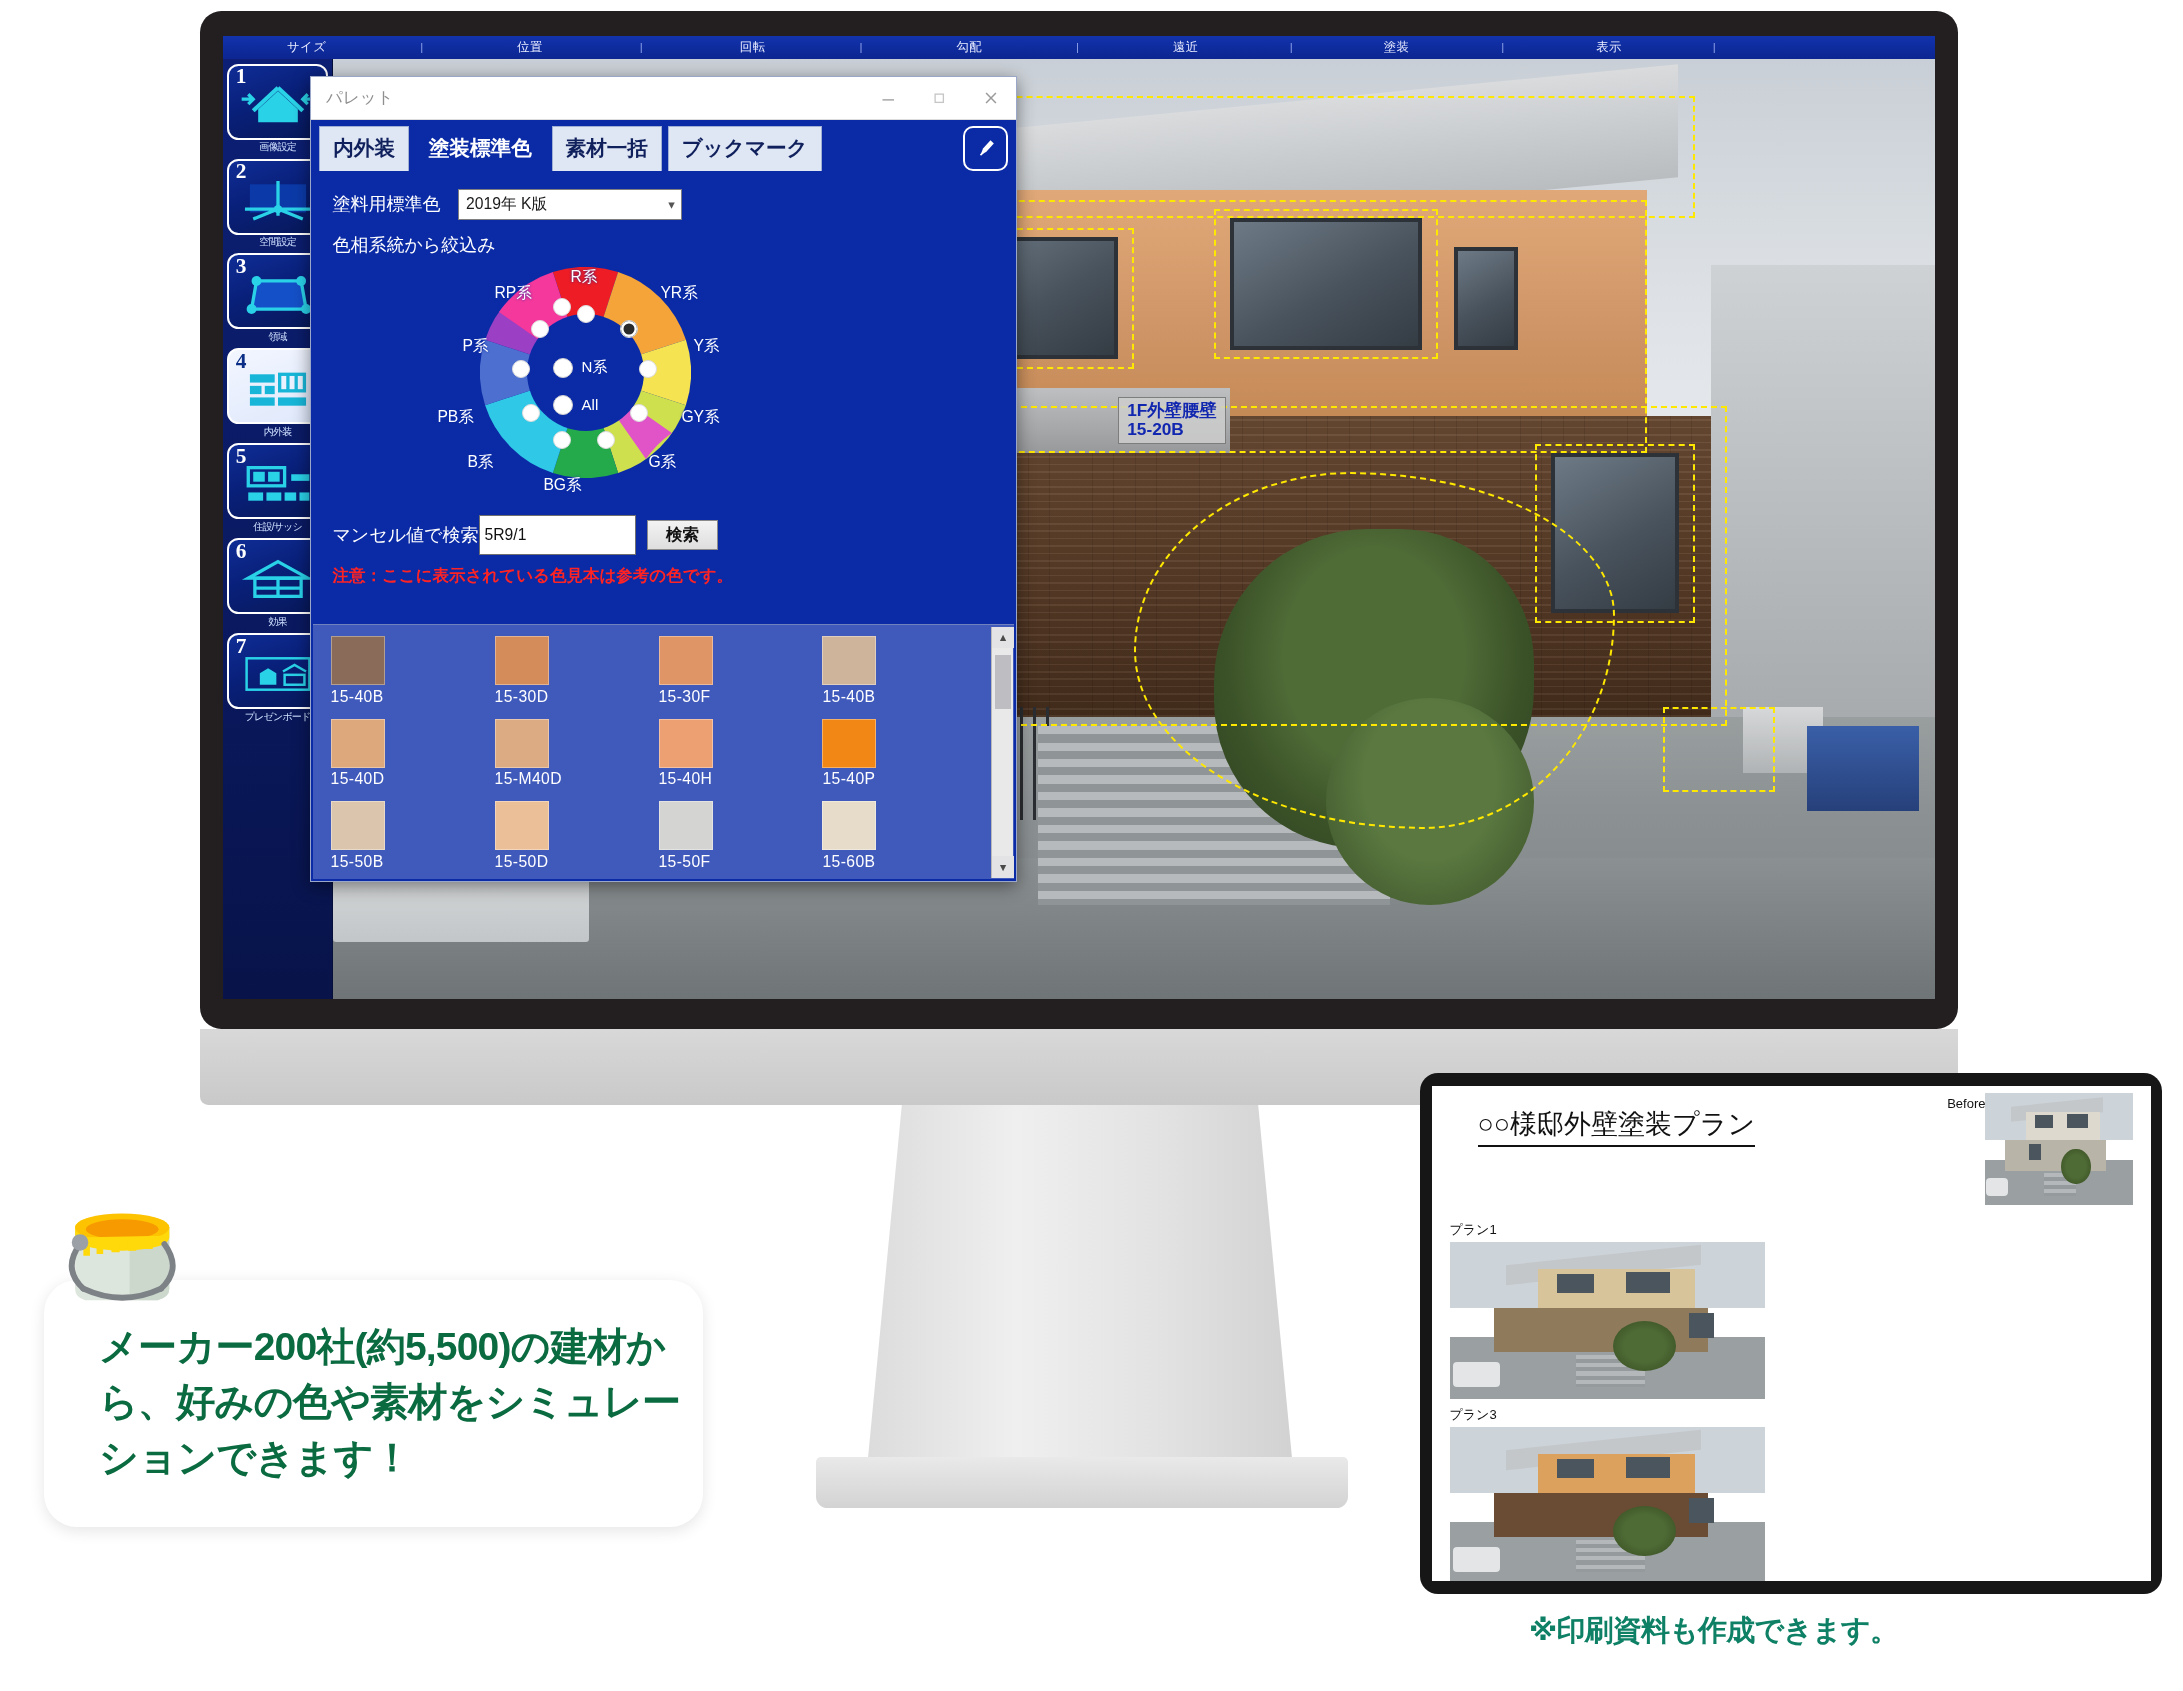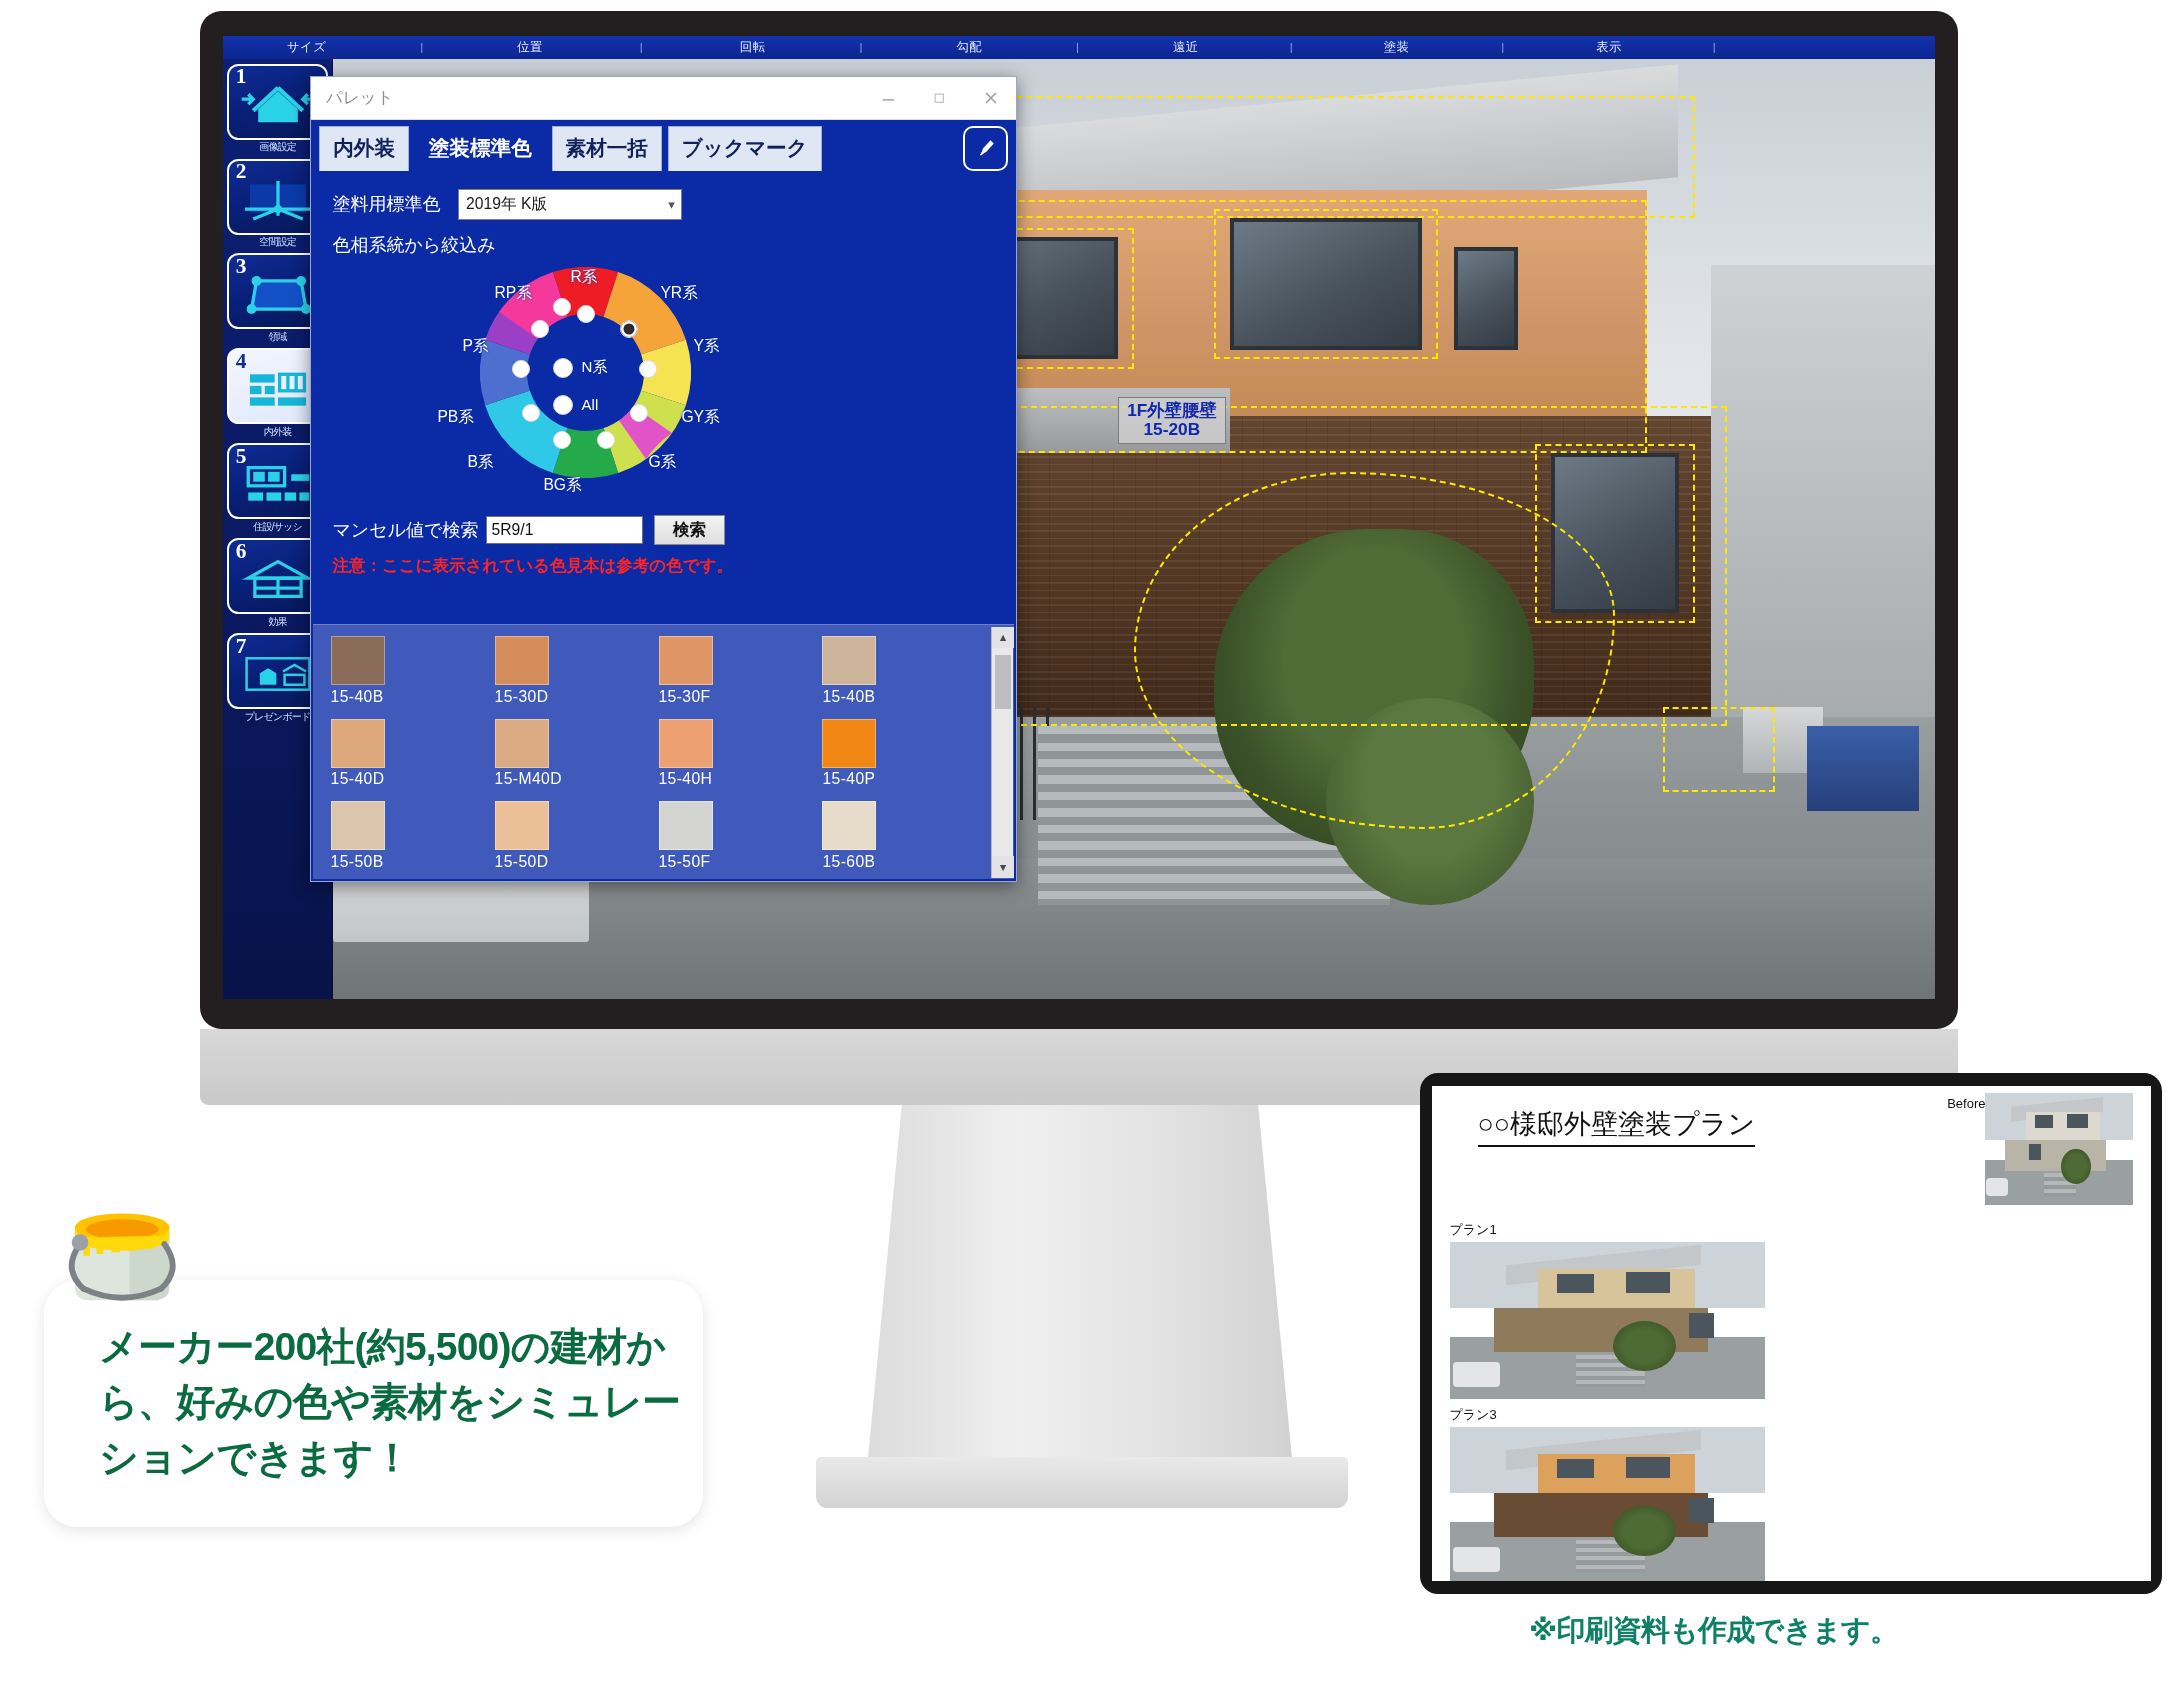--- a/index.html
+++ b/index.html
@@ -148,21 +148,21 @@
     position:absolute; border: 2.5px dashed #ffe800;
     border-radius: 45% 55% 40% 60% / 50% 40% 60% 50%;
   }
 
   .region-tag {
     position:absolute;
     background: rgba(206,206,206,.85);
     border: 0.8px solid #7d7d7d;
     color: #1227b0; font-weight: bold;
     font-size: 17.3px; line-height: 1.08;
-    padding: 3.3px 8.2px 4.1px; text-align:center; white-space: nowrap;
+    padding: 3.3px 8.2px 4.1px; text-align:left; white-space: nowrap;
   }
 
   
   .palette {
     position: absolute; left: 87px; top: 17.3px;
     width: 707px; height: 806px;
     background: #0b2ba6;
     border: 0.8px solid #9aa7c8;
     box-shadow: 0 4.1px 16.5px rgba(0,0,0,.45);
   }
@@ -225,22 +225,22 @@
   }
   .center-opt { position:absolute; display:flex; align-items:center; gap:8.2px; }
   .radio {
     width: 20px; height: 20px; border-radius:50%;
     background:#ffffff; border:0.8px solid #cfcfcf;
   }
   .center-opt span { font-size: 15px; color:#fff; }
 
   .munsell-row { display:flex; align-items:center; margin-top: 6.6px; }
   .munsell-input {
-    width: 157px; height: 28px; background:#ffffff; border:0.8px solid #6f6f6f;
-    margin-left: 7px; padding: 0 5px; color:#111; font-size: 15.7px;
+    width: 157px; height: 40px; background:#ffffff; border:0.8px solid #6f6f6f;
+    margin-left: 0; padding: 0 5px; color:#111; font-size: 15.7px;
     display:flex; align-items:center;
   }
   .btn-search {
     margin-left: 11.5px; width: 71px; height: 30px;
     background: linear-gradient(#f3f3f3,#dedede); border:0.8px solid #8a8a8a;
     color:#111; font-size: 16.5px; font-weight:bold;
     display:flex; align-items:center; justify-content:center;
   }
   .warn { color:#ff2323; font-size: 16.5px; font-weight:bold; margin-top: 10px; }
 

